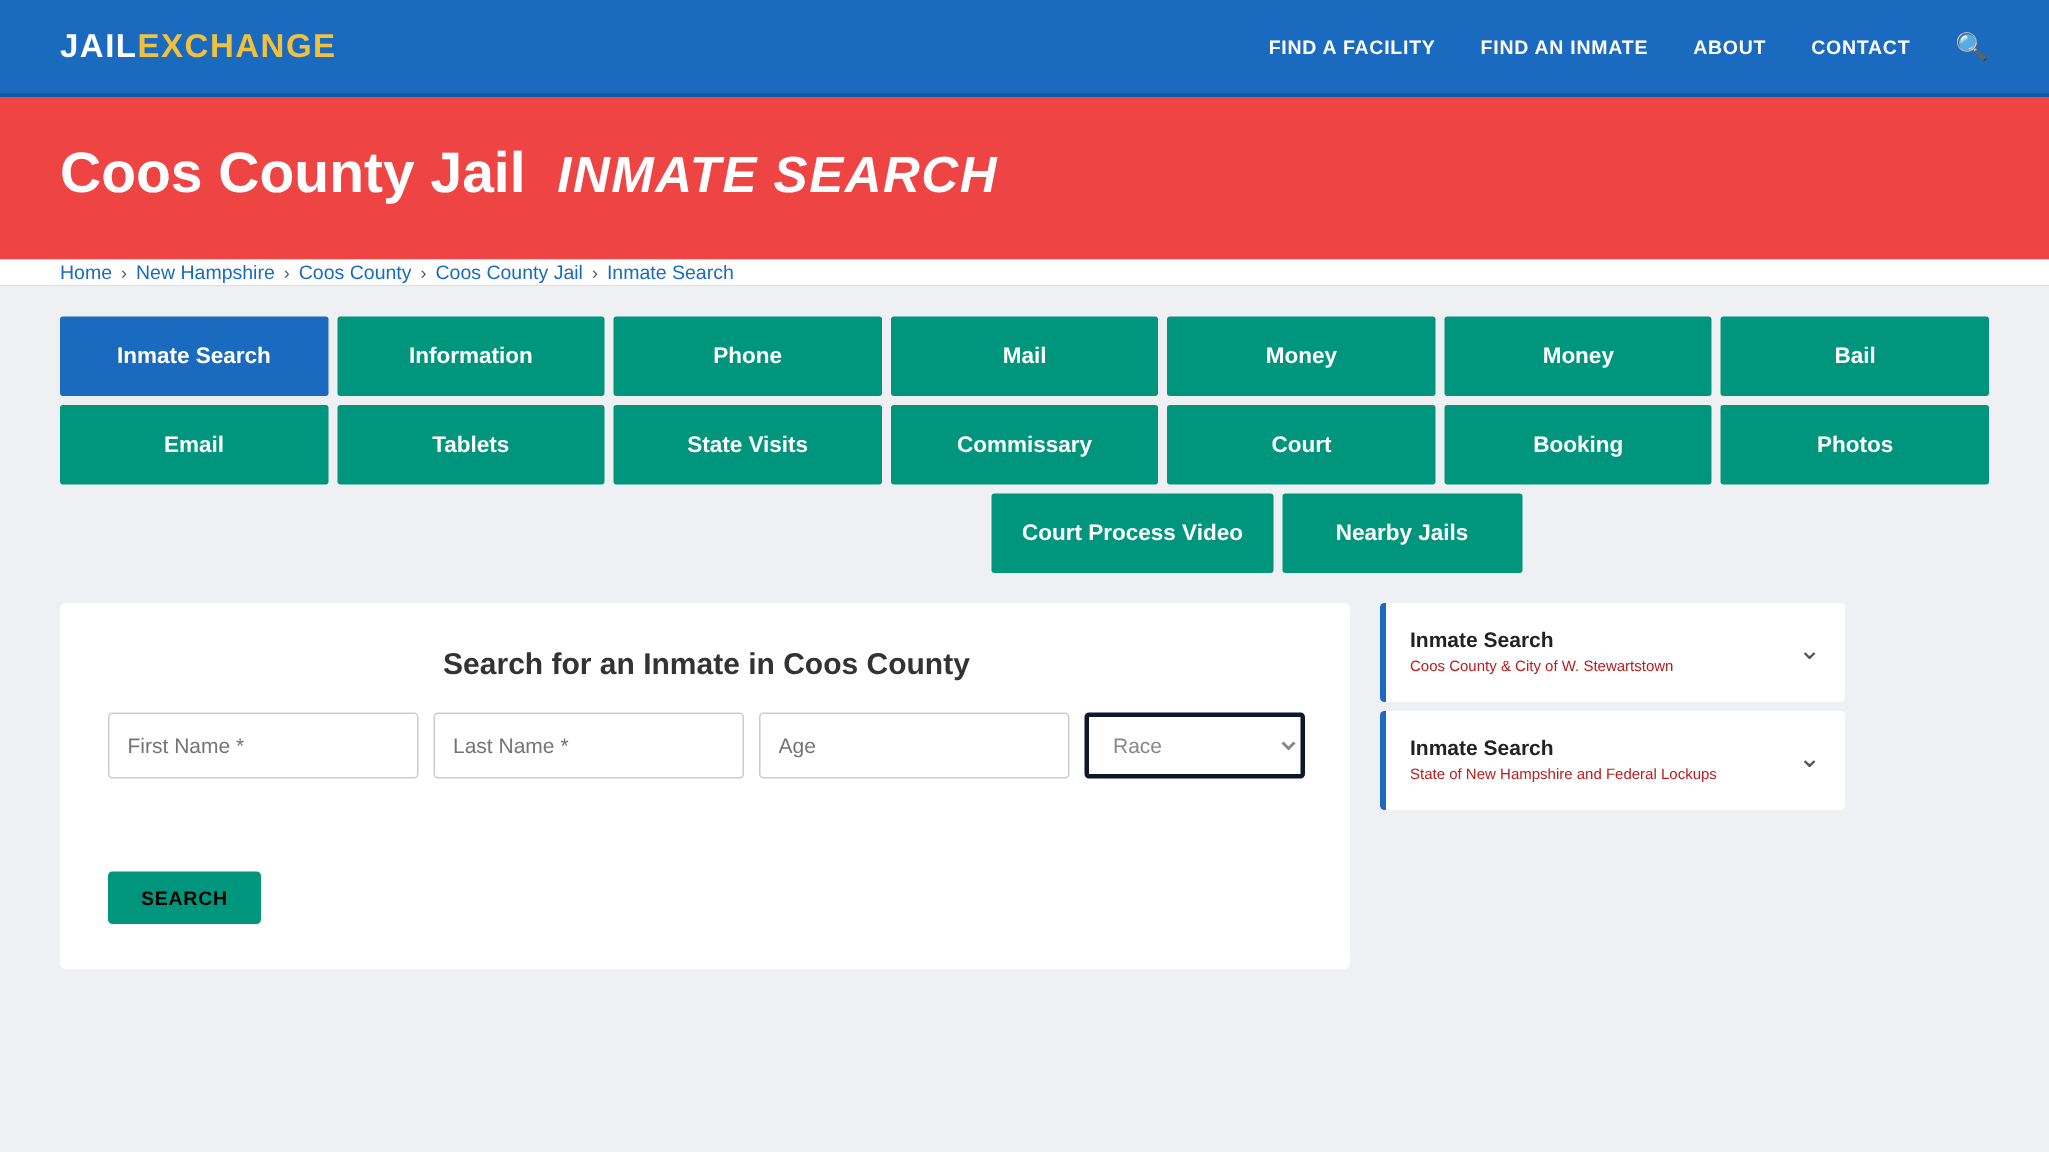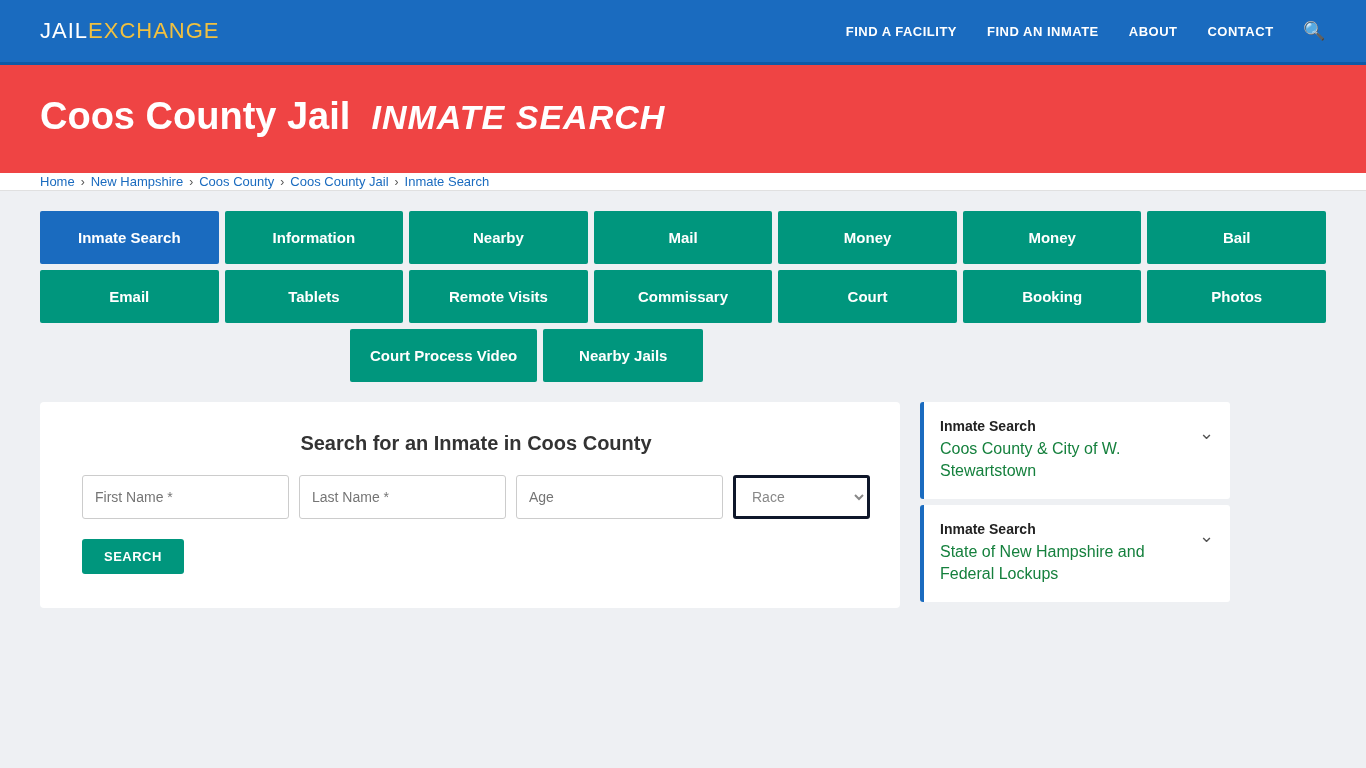--- a/index.html
+++ b/index.html
@@ -13,21 +13,21 @@
       justify-content: space-between;
       padding: 0 40px;
       height: 65px;
       border-bottom: 3px solid #0d5aa7;
     }
     .logo {
       display: flex;
       align-items: center;
       gap: 0;
       font-size: 22px;
-      font-weight: 400;
+      font-weight: 700;
       color: white;
       letter-spacing: 1px;
     }
     .logo-jail { color: white; }
     .logo-exchange { color: #f0c040; }
     .nav {
       display: flex;
       align-items: center;
       gap: 30px;
     }
@@ -99,21 +99,21 @@
     }
     .tiles-row {
       display: flex;
       gap: 6px;
       margin-bottom: 6px;
       flex-wrap: wrap;
     }
     .tiles-row-center {
       display: flex;
       gap: 6px;
-      justify-content: flex-start;
+      justify-content: center;
       margin-left: 310px;
     }
     .tile {
       background: #00967d;
       color: white;
       font-size: 15px;
       font-weight: 600;
       padding: 18px 10px;
       text-align: center;
       cursor: pointer;
@@ -135,21 +135,21 @@
     
     .content-area {
       display: flex;
       gap: 20px;
     }
 
     
     .search-panel {
       background: white;
       border-radius: 4px;
-      padding: 30px 30px 30px 42px;
+      padding: 30px 30px 30px 32px;
       flex: 1;
       max-width: 860px;
     }
     .search-panel-title {
       font-size: 20px;
       font-weight: 700;
       text-align: center;
       margin-bottom: 20px;
     }
     .search-fields {
@@ -170,28 +170,29 @@
       padding: 10px 12px;
       border: 3px solid #0f172a;
       border-radius: 3px;
       font-size: 14px;
       color: #888;
       background: white;
       appearance: auto;
     }
     .search-btn {
       background: #00967d;
-      color: #ffffff;
+      color: #000000;
       border: none;
       padding: 10px 22px;
       font-size: 13px;
       font-weight: 700;
       border-radius: 3px;
       cursor: pointer;
       letter-spacing: 0.5px;
+      margin-top: 42px;
     }
 
     
     .sidebar {
       width: 310px;
       flex-shrink: 0;
     }
     .sidebar-card {
       background: white;
       border-radius: 3px;
@@ -209,22 +210,22 @@
     }
     .sidebar-card-item:last-child { border-bottom: none; }
     .sidebar-card-text {}
     .sidebar-card-label {
       font-size: 14px;
       font-weight: 700;
       color: #222;
       margin-bottom: 4px;
     }
     .sidebar-card-sub {
-      font-size: 16px;
-      color: #15803d;
+      font-size: 10px;
+      color: #b91c1c;
       line-height: 1.4;
     }
     .sidebar-chevron {
       color: #555;
       font-size: 18px;
       margin-left: 10px;
       margin-top: 4px;
       flex-shrink: 0;
     }
   </style>
@@ -263,30 +264,30 @@
   <span class="breadcrumb-sep">›</span>
   <span class="breadcrumb-current">Inmate Search</span>
 </div>
 
 <main class="main">
 
   <div class="tiles-container">
     <div class="tiles-row">
       <button class="tile tile-active">Inmate Search</button>
       <button class="tile">Information</button>
-      <button class="tile">Nearby</button>
+      <button class="tile">Phone</button>
       <button class="tile">Mail</button>
       <button class="tile">Money</button>
       <button class="tile">Money</button>
       <button class="tile">Bail</button>
     </div>
     <div class="tiles-row">
       <button class="tile">Email</button>
       <button class="tile">Tablets</button>
-      <button class="tile">Remote Visits</button>
+      <button class="tile">State Visits</button>
       <button class="tile">Commissary</button>
       <button class="tile">Court</button>
       <button class="tile">Booking</button>
       <button class="tile">Photos</button>
     </div>
     <div class="tiles-row-center">
       <button class="tile tile-wide">Court Process Video</button>
       <button class="tile tile-wide">Nearby Jails</button>
     </div>
   </div>

